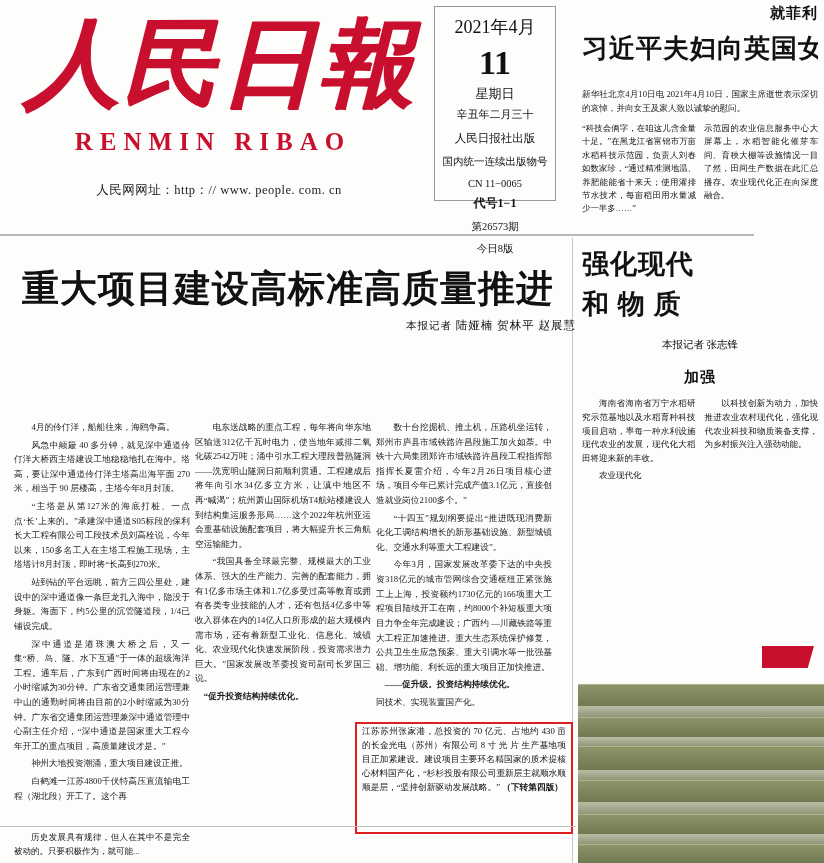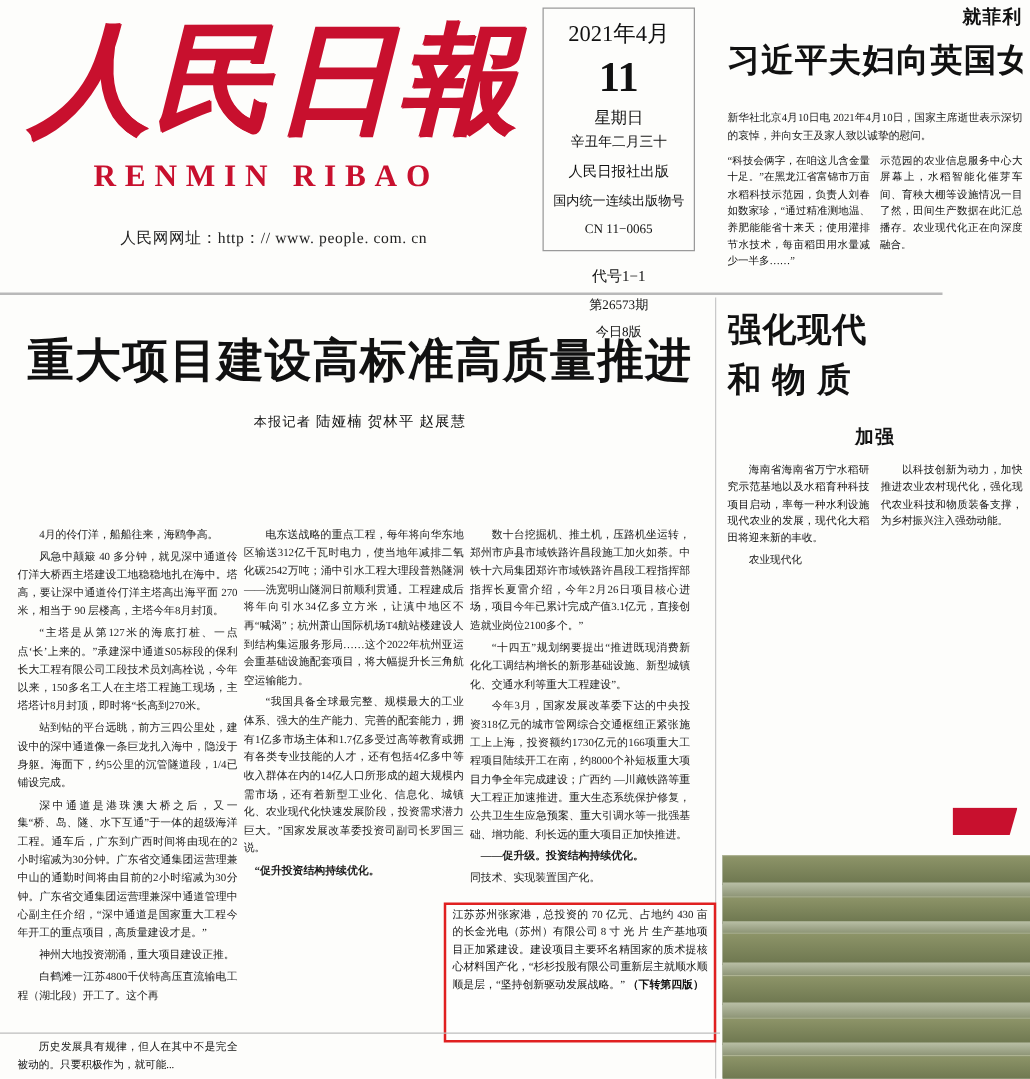--- a/index.html
+++ b/index.html
@@ -84,21 +84,21 @@
   .datebox .day {
     font-size: 34px;
     font-weight: bold;
     line-height: 38px;
     margin: 1px 0 2px;
   }
   .datebox .wd { font-size: 13px; }
   .datebox .lunar { font-size: 11px; margin-top: 2px; }
   .datebox .pub { font-size: 11.5px; margin-top: 7px; }
   .datebox .small { font-size: 10.5px; line-height: 1.5; margin-top: 6px; }
-  .datebox .code { font-size: 12px; font-weight: normal; margin-top: 21px; }
+  .datebox .code { font-size: 12px; font-weight: bold; margin-top: 3px; }
 
   
   .right-top {
     position: absolute;
     left: 576px; top: 0;
     width: 248px;
     height: 236px;
     overflow: hidden;
     padding: 4px 6px 0 6px;
     box-sizing: border-box;
@@ -147,23 +147,23 @@
   }
   .main-headline {
     font-size: 37px;
     font-weight: bold;
     letter-spacing: 1px;
     text-align: center;
     margin-top: 26px;
     white-space: nowrap;
   }
   .byline {
-    text-align: center;
+    text-align: right;
     font-size: 11.5px;
-    margin-top: 16px;
+    margin-top: 4px;
     letter-spacing: 1px;
   }
   .byline .lbl { font-size: 10.5px; }
 
   
   .red-banner {
     position: absolute;
     left: 16px; top: 378px;
     width: 338px;
     height: 34px;
@@ -386,20 +386,24 @@
   </div>
 
   <div class="highlight-box">
     <span>江苏苏州张家港，总投资的 70 亿元、占地约 430 亩的长金光电（苏州）有限公司 8 寸 光 片 生产基地项目正加紧建设。建设项目主要环名精国家的质术提核心材料国产化，“杉杉投股有限公司重新层主就顺水顺顺是层，“坚持创新驱动发展战略。”</span>
     <span class="tail">（下转第四版）</span>
   </div>
 
   <div class="right-mid">
     <div class="rm-head">强化现代</div>
     <div class="rm-head">和 物 质</div>
+    <div class="rm-byline">
+      <span>本报记者</span>
+      <span>张志锋</span>
+    </div>
     <div class="rm-sub">加强</div>
     <div class="rm-cols">
       <div class="c">
         <p>海南省海南省万宁水稻研究示范基地以及水稻育种科技项目启动，率每一种水利设施现代农业的发展，现代化大稻田将迎来新的丰收。</p>
         <p>农业现代化</p>
       </div>
       <div class="c">
         <p>以科技创新为动力，加快推进农业农村现代化，强化现代农业科技和物质装备支撑，为乡村振兴注入强劲动能。</p>
       </div>
     </div>

